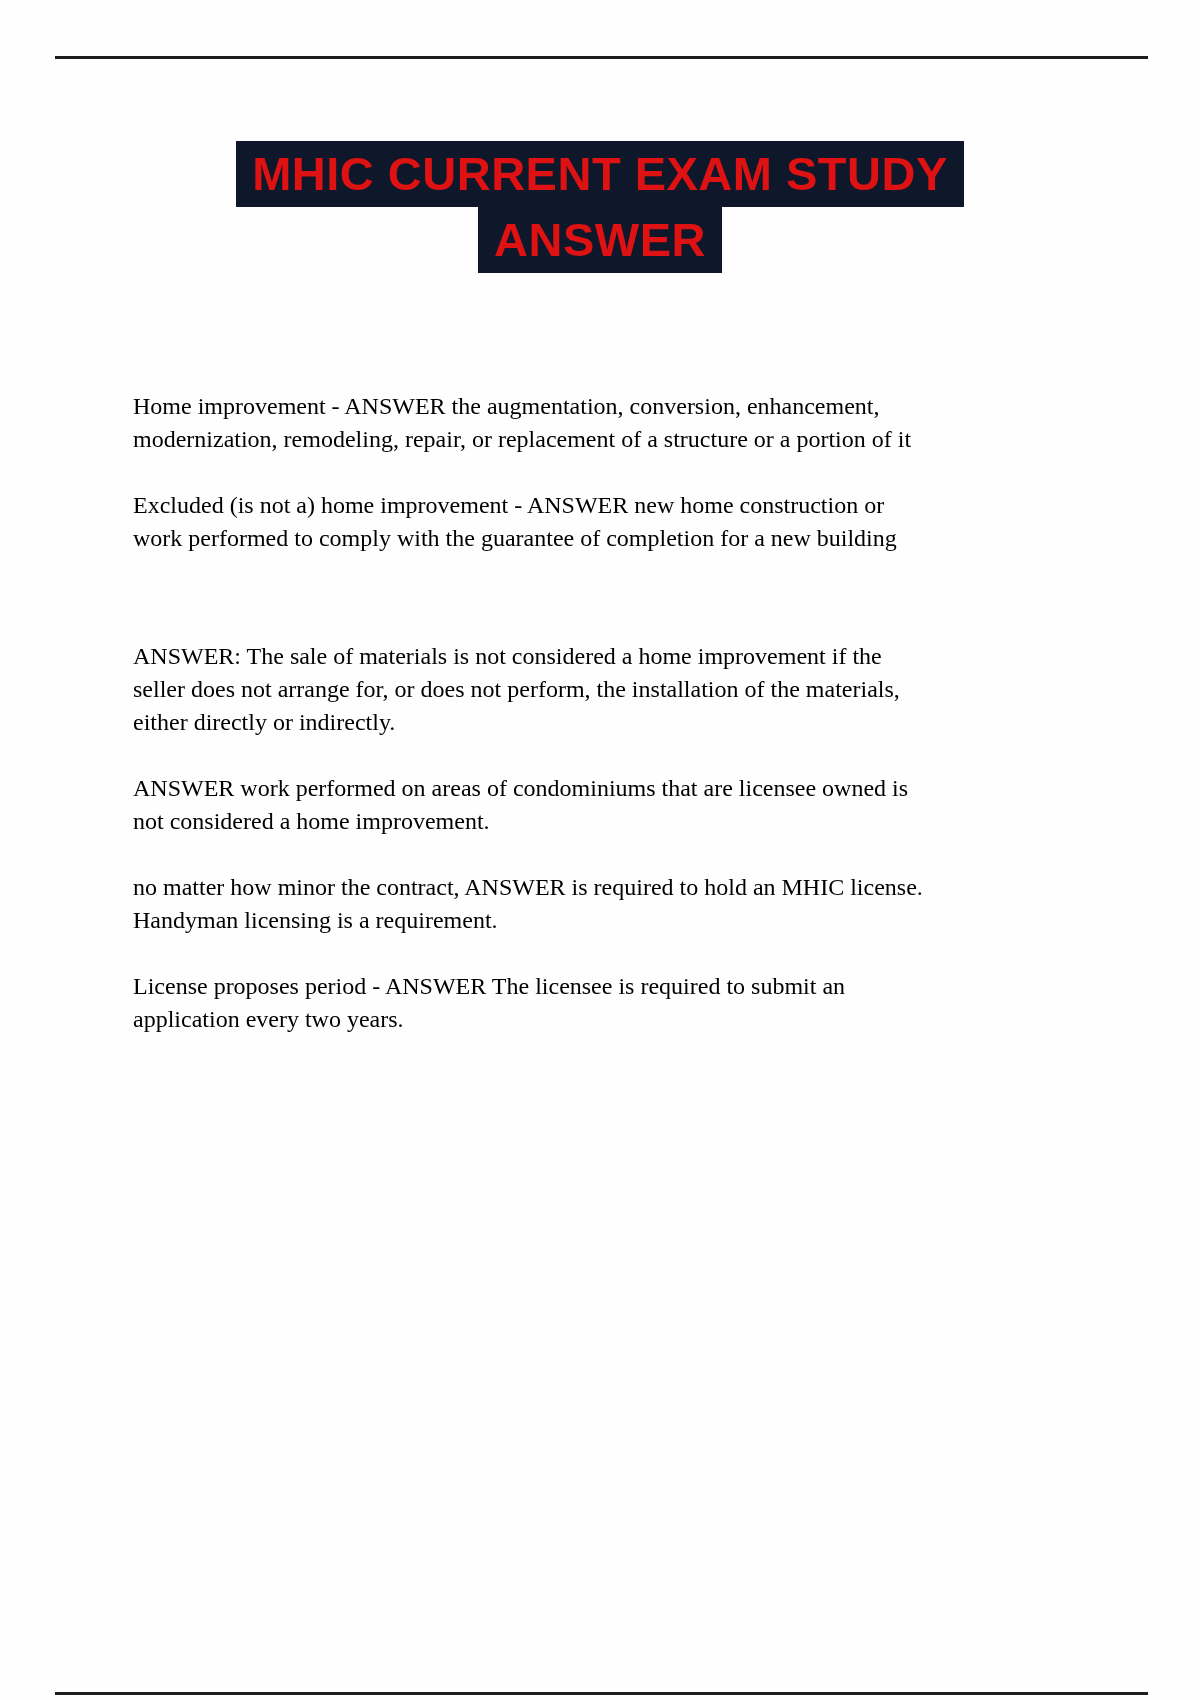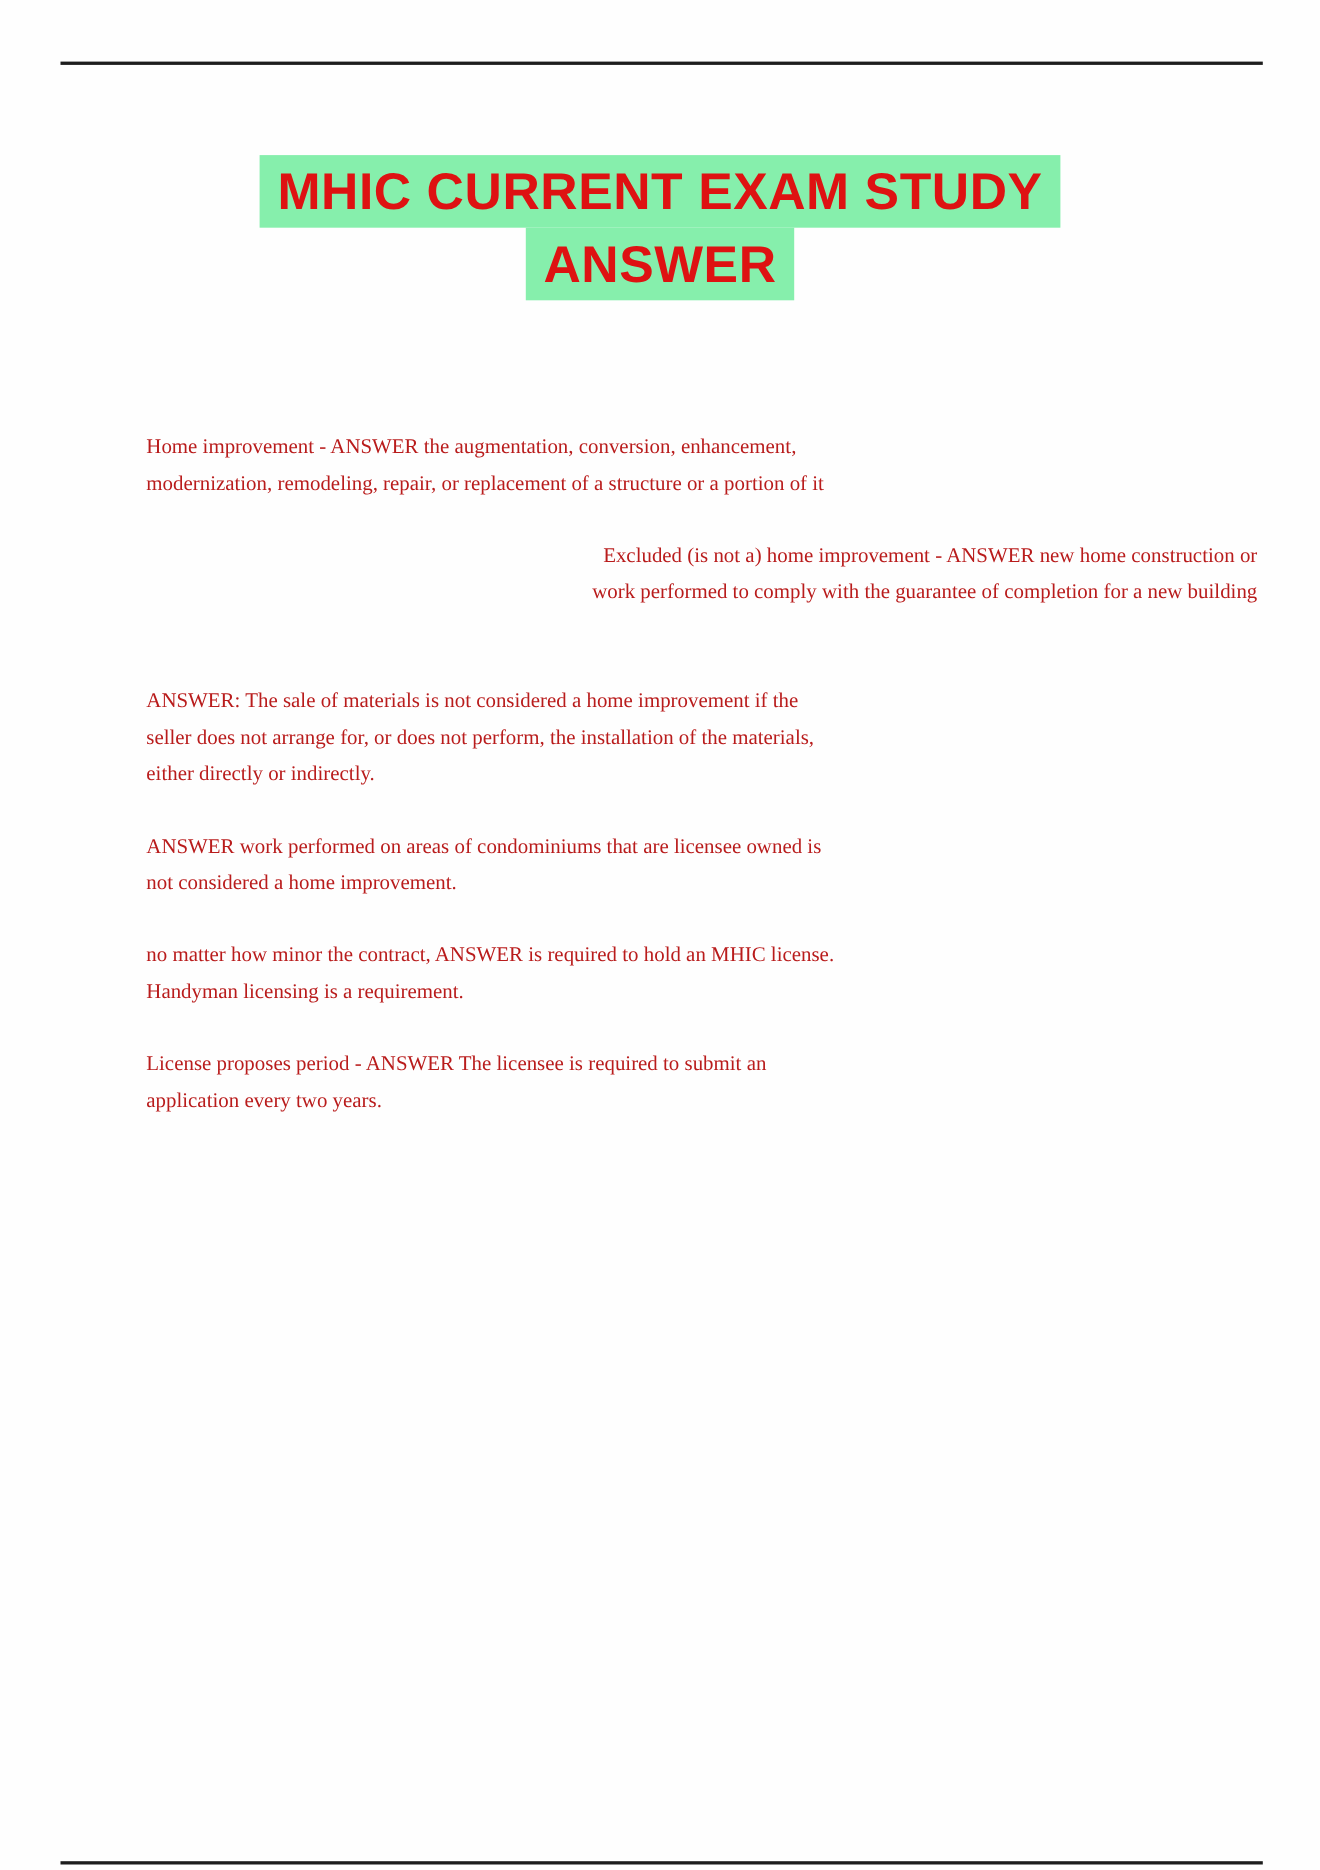--- a/index.html
+++ b/index.html
@@ -35,40 +35,39 @@
     font-size: 47px;
     letter-spacing: 0.5px;
     color: #de1212;
     line-height: 0;
   }
   .title-row {
     line-height: 0;
   }
   .title-highlight {
     display: inline-block;
-    background: #86efac;
+    background: #0f172a;
     padding: 5px 16px;
     line-height: 56px;
   }
   .content {
     position: absolute;
     top: 390px;
     left: 133px;
     width: 1010px;
-    font-size: 19px;
+    font-size: 24px;
     line-height: 33px;
-    color: #b91c1c;
+    color: #000000;
   }
   .content p {
     margin: 0 0 33px 0;
     white-space: pre-line;
   }
   .content p.double-gap {
-    margin-bottom: 66px;
-    text-align: right;
+    margin-bottom: 85px;
   }
 </style>
 </head>
 <body>
 
 <div class="page">
 
   <div class="rule rule-top"></div>
 
   <div class="title-block">

